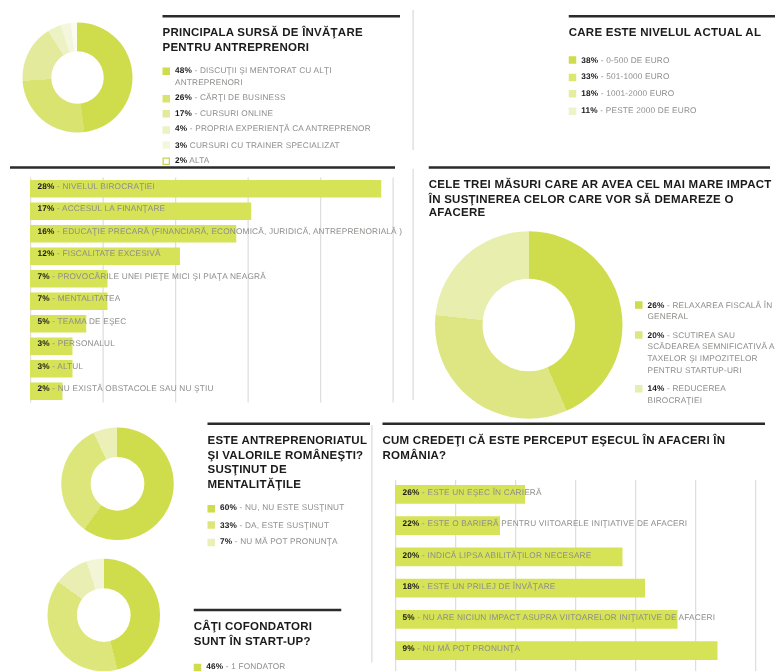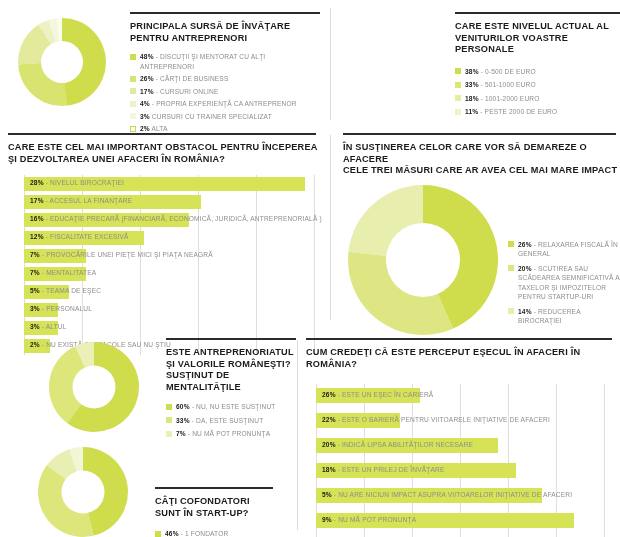--- a/index.html
+++ b/index.html
@@ -135,21 +135,20 @@
                #dde66e 136.8deg 255.6deg,
                #e6ecа0 255.6deg 320.4deg,
                #eef3c8 320.4deg 360deg);">
           <div class="hole" style="width:42px;height:42px;"></div>
         </div>
       </div>
       <div style="flex:1 1 auto;">
         <div class="rule"></div>
         <div class="ptitle">
           <div>CARE ESTE NIVELUL ACTUAL AL</div>
-          <div>VENITURILOR VOASTRE PERSONALE</div>
         </div>
         <div class="legend" style="margin-top:11px;">
           <div class="lrow" style="margin-bottom:4px;">
             <span class="sw" style="background:#cfdc4b;"></span>
             <span class="ltext"><b>38%</b><span> - </span><span>0-500 DE EURO</span></span>
           </div>
           <div class="lrow" style="margin-bottom:4px;">
             <span class="sw" style="background:#dde66e;"></span>
             <span class="ltext"><b>33%</b><span> - </span><span>501-1000 EURO</span></span>
           </div>
@@ -161,24 +160,20 @@
             <span class="sw" style="background:#eef3c8;"></span>
             <span class="ltext"><b>11%</b><span> - </span><span>PESTE 2000 DE EURO</span></span>
           </div>
         </div>
       </div>
     </div>
   </div>
 
   <div class="panel" style="left:8px; top:133px; width:312px;">
     <div class="rule" style="width:308px;"></div>
-    <div class="ptitle" style="margin-bottom:10px;">
-      <div>CARE ESTE CEL MAI IMPORTANT OBSTACOL PENTRU ÎNCEPEREA</div>
-      <div>ŞI DEZVOLTAREA UNEI AFACERI ÎN ROMÂNIA?</div>
-    </div>
     <div class="barchart" style="height:180px; margin-left:16px;">
       <div class="grid">
         <i style="left:0px;"></i>
           <i style="left:58px;"></i>
           <i style="left:116px;"></i>
         <i style="left:174px;"></i>
           <i style="left:232px;"></i>
           <i style="left:290px;"></i>
       </div>
       <div class="brow">
@@ -220,22 +215,22 @@
       <div class="brow">
         <div class="bar" style="width:26px;"></div>
         <div class="blabel"><b>2%</b><span> - </span><span>NU EXISTĂ OBSTACOLE SAU NU ŞTIU</span></div>
       </div>
     </div>
   </div>
 
   <div class="panel" style="left:343px; top:133px; width:277px;">
     <div class="rule" style="width:273px;"></div>
     <div class="ptitle">
+      <div>CELE TREI MĂSURI CARE AR AVEA CEL MAI MARE IMPACT</div>
       <div>ÎN SUSŢINEREA CELOR CARE VOR SĂ DEMAREZE O AFACERE</div>
-      <div>CELE TREI MĂSURI CARE AR AVEA CEL MAI MARE IMPACT</div>
     </div>
     <div style="display:flex; margin-top:8px;">
       <div style="flex:0 0 165px;">
         <div class="donut" style="width:150px;height:150px;margin-left:5px;
              background: conic-gradient(
                #cfdc4b 0deg 156deg,
                #dde682 156deg 276deg,
                #e8eeae 276deg 360deg);">
           <div class="hole" style="width:74px;height:74px;"></div>
         </div>

